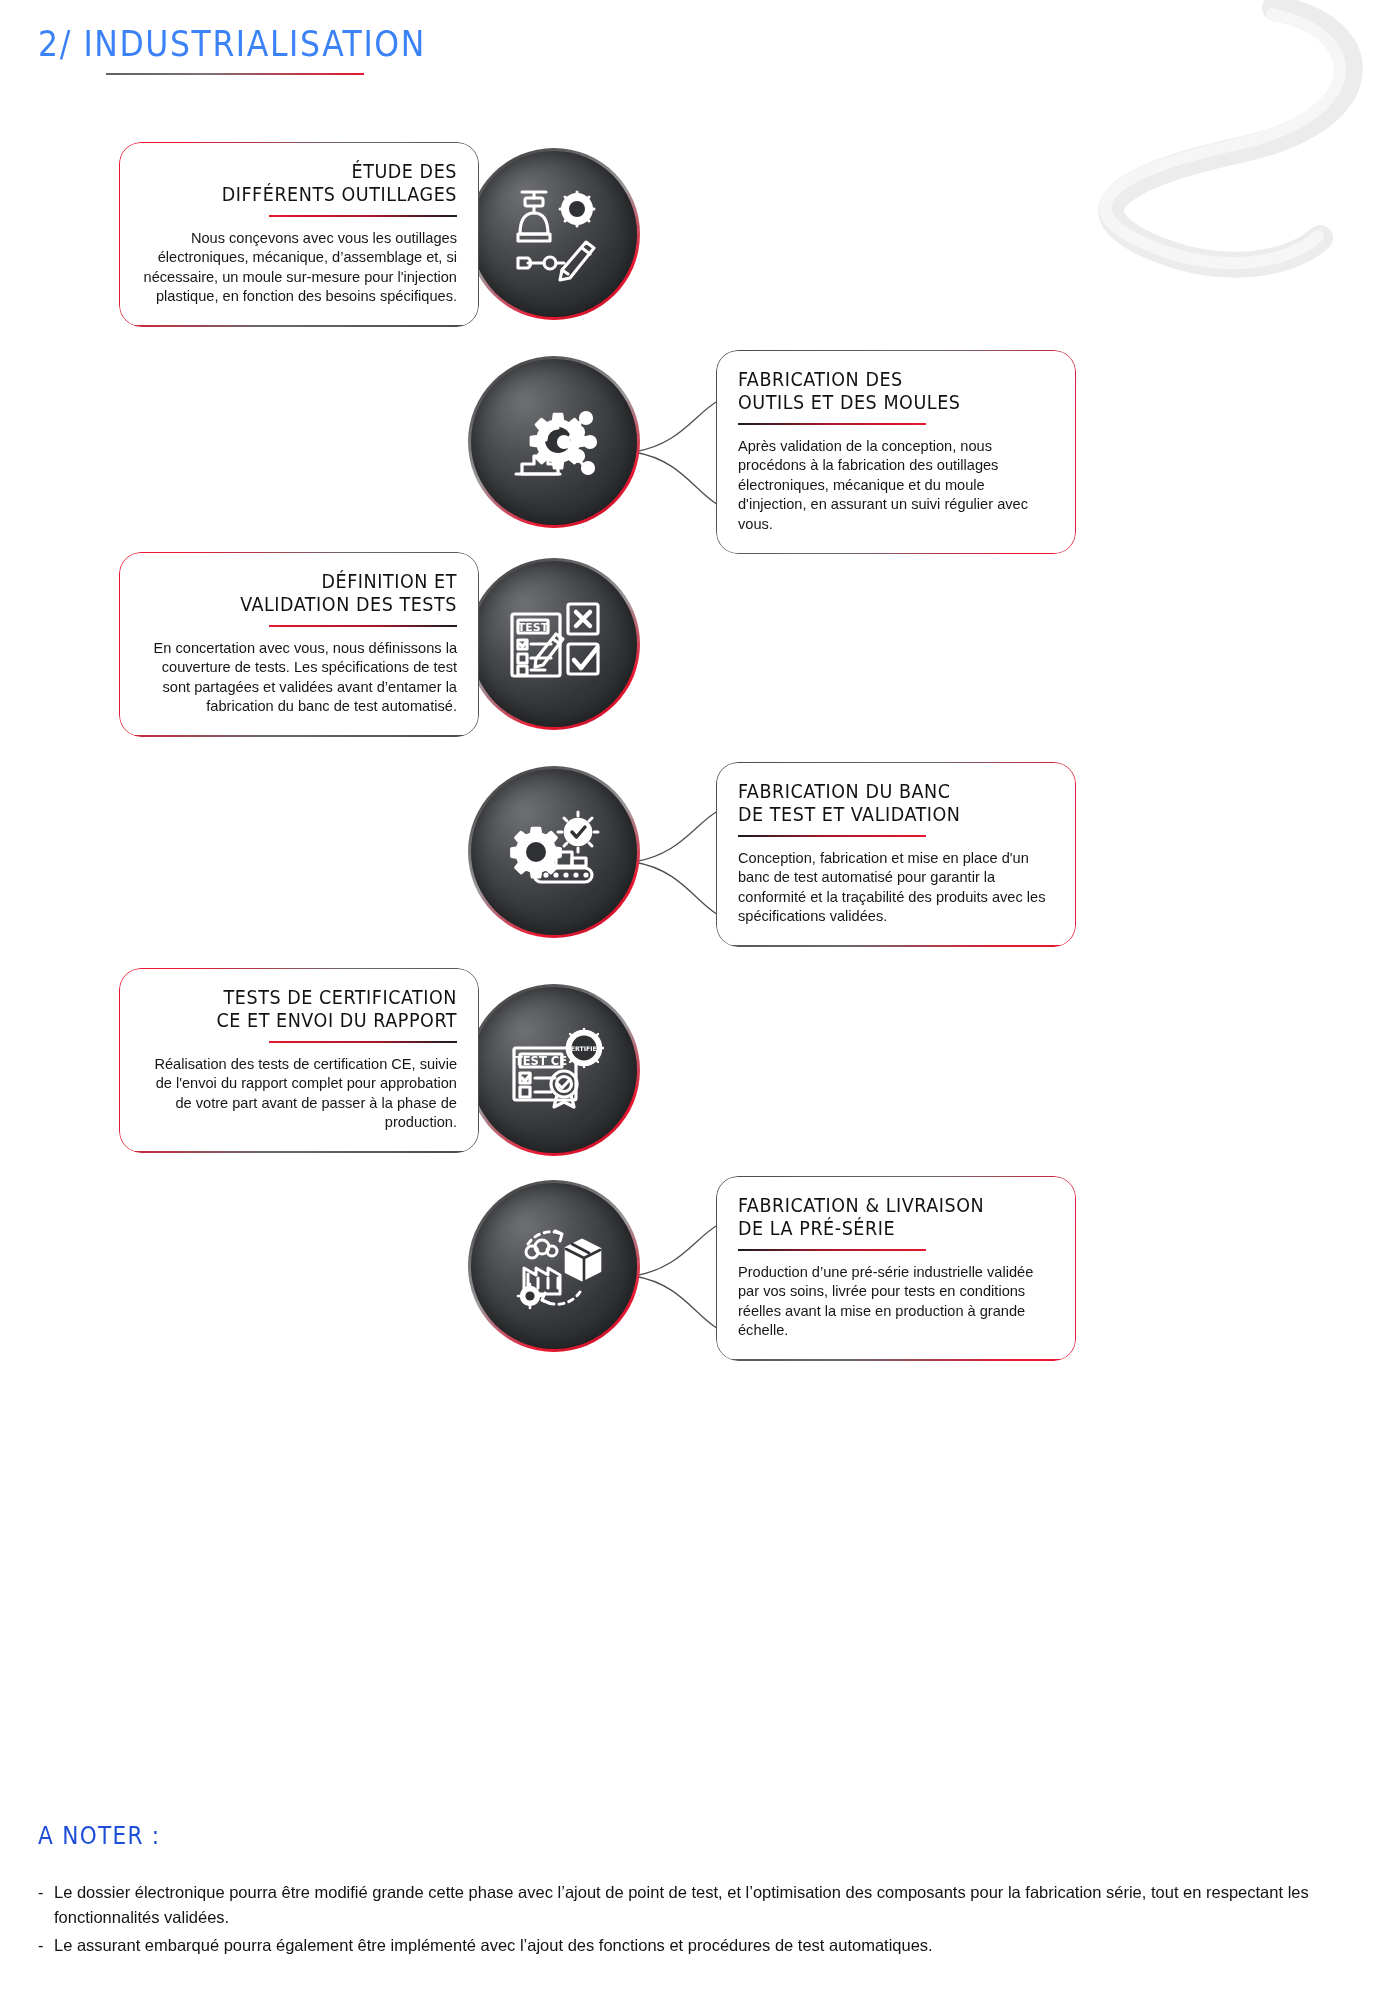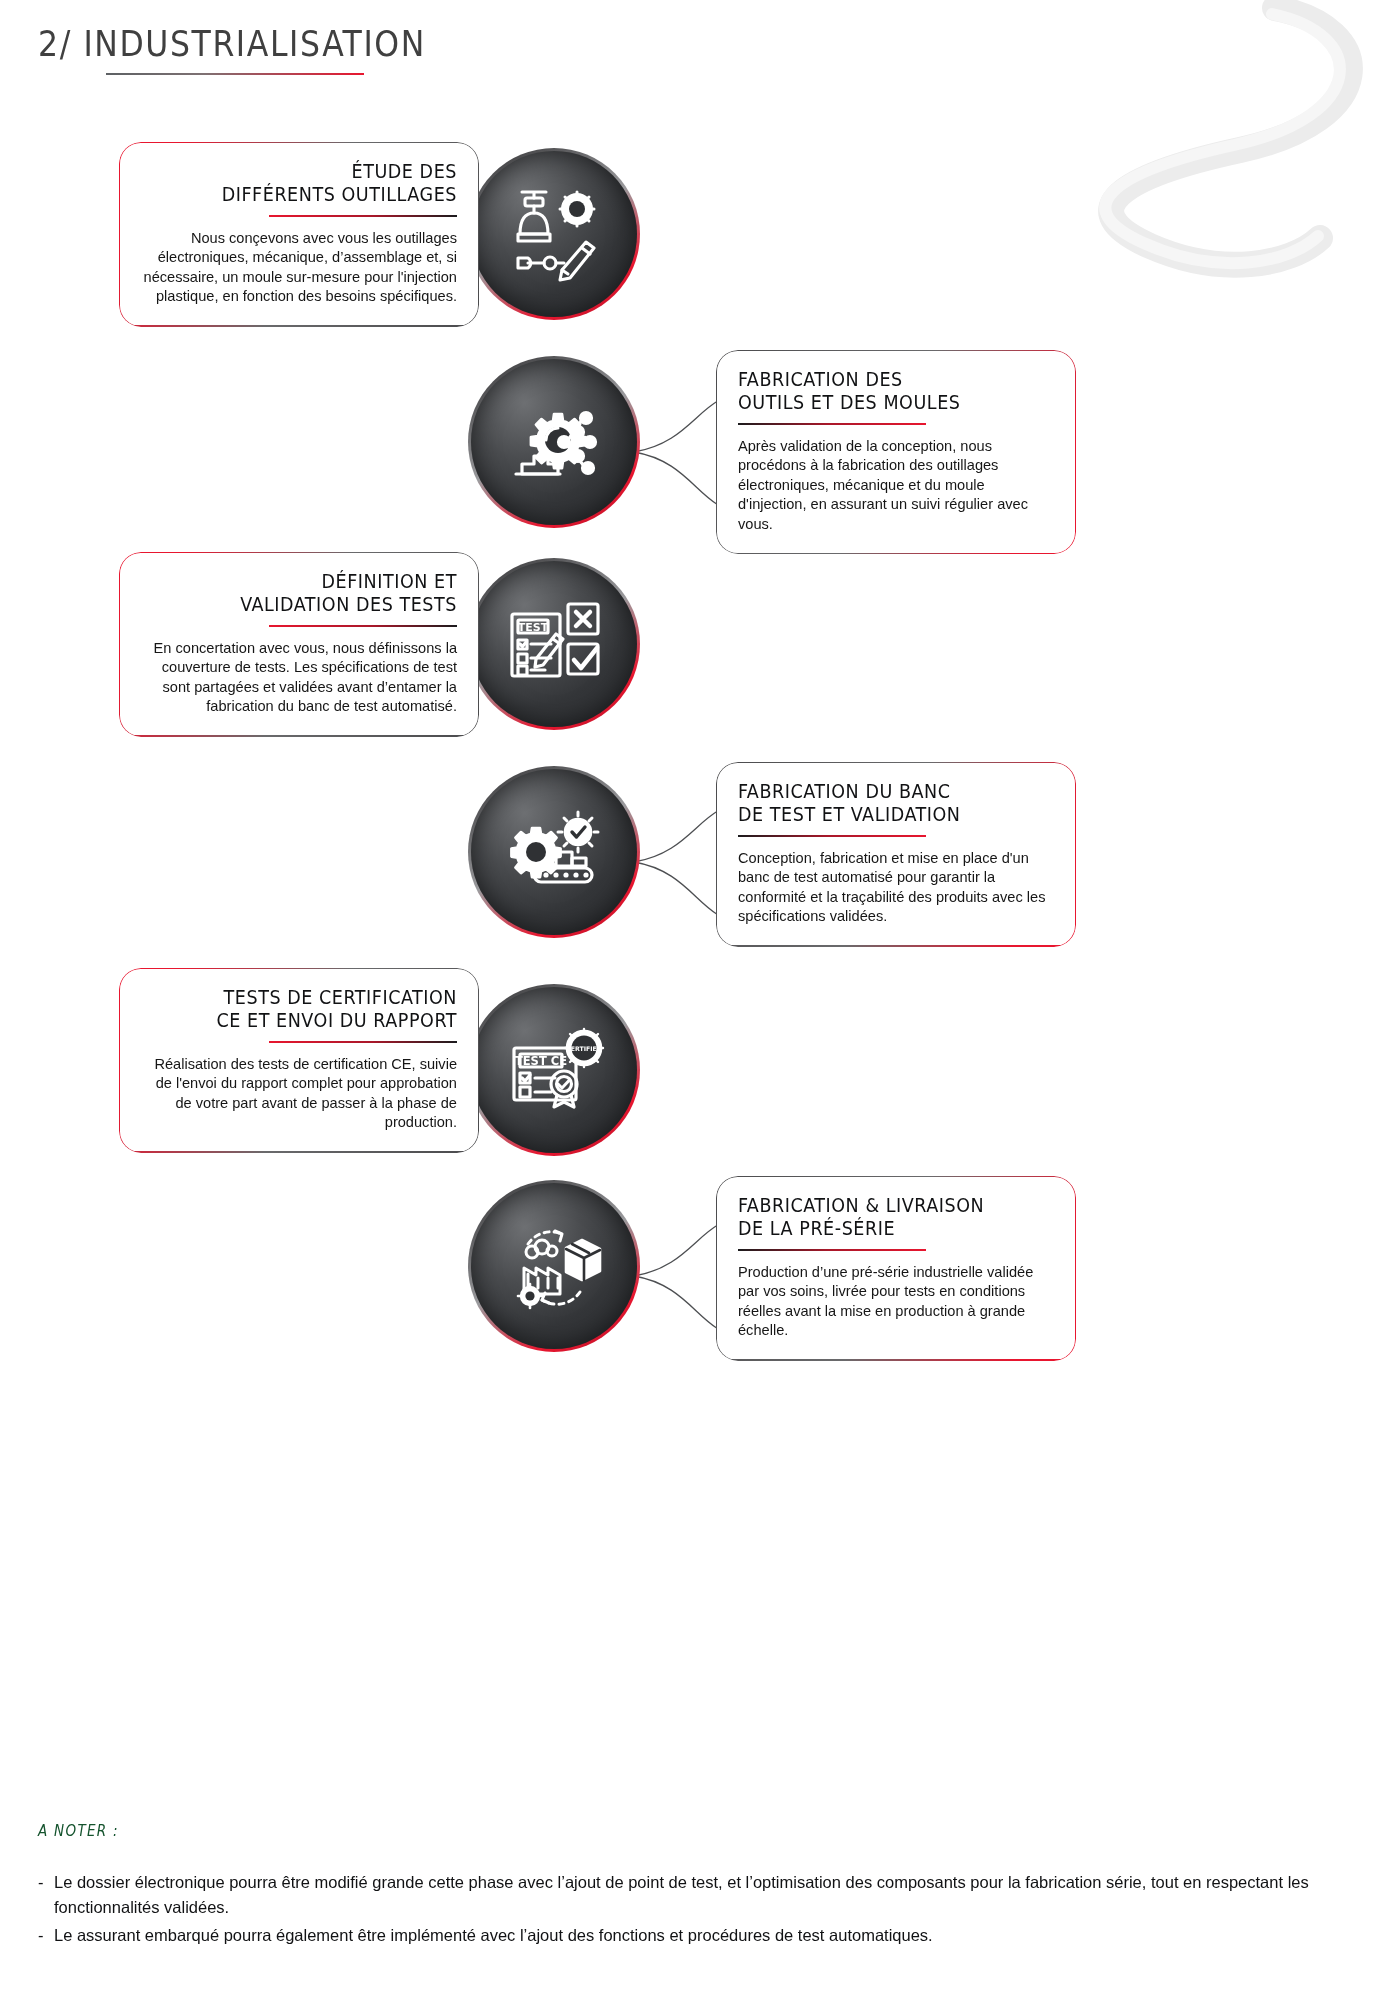--- a/index.html
+++ b/index.html
@@ -31,21 +31,21 @@
   .page-header {
     position: absolute;
     top: 24px;
     left: 38px;
     z-index: 5;
   }
   .page-title {
     font-size: 35px;
     letter-spacing: 1.6px;
     font-weight: 400;
-    color: #404040;
+    color: #3b82f6;
     white-space: nowrap;
     font-family: "DejaVu Sans", sans-serif;
     font-stretch: semi-condensed;
   }
   .title-rule {
     margin-top: 9px;
     margin-left: 68px;
     width: 258px;
     height: 2px;
     background: linear-gradient(to right, #5d6164 0%, #7e7173 38%, #e8162f 100%);
@@ -173,26 +173,25 @@
 
   
   .footer {
     position: absolute;
     left: 38px;
     top: 1822px;
     width: 1310px;
     z-index: 5;
   }
   .footer-title {
-    font-size: 15px;
+    font-size: 24px;
     letter-spacing: 1.3px;
-    color: #14532d;
+    color: #1d4ed8;
     font-family: "DejaVu Sans", sans-serif;
     font-stretch: semi-condensed;
-    font-style: italic;
   }
   .footer-list {
     margin-top: 30px;
   }
   .footer-item {
     display: flex;
     font-size: 16.5px;
     line-height: 25px;
     color: #111214;
     margin-bottom: 3px;

